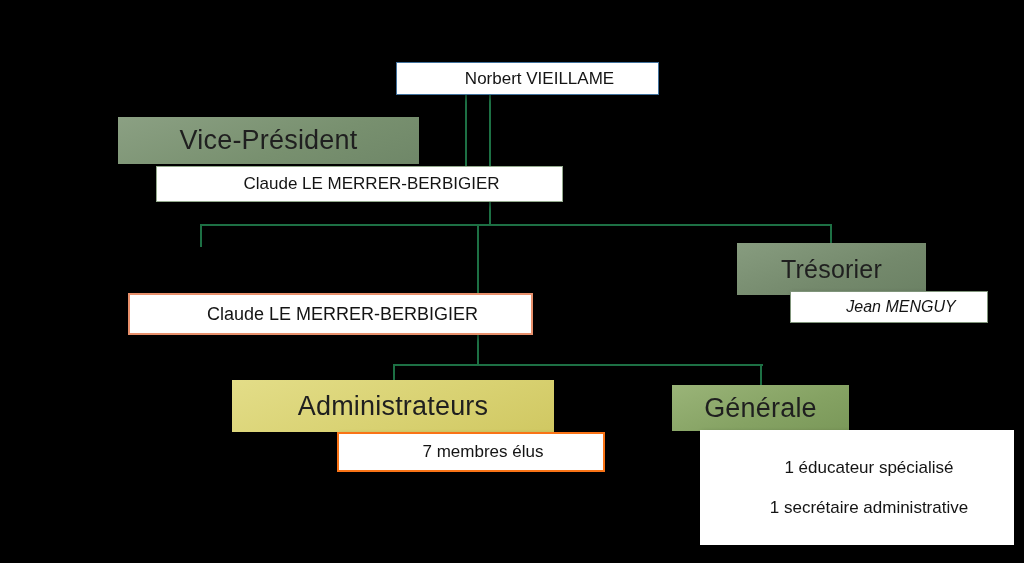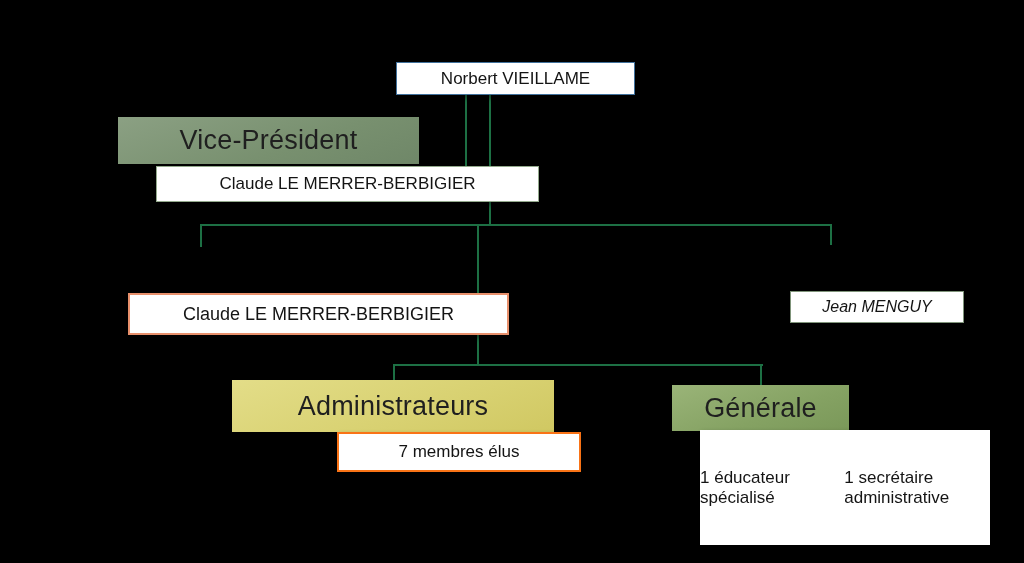--- a/index.html
+++ b/index.html
@@ -47,20 +47,21 @@
   .sub-box {
     position: absolute;
     background: #ffffff;
     display: flex;
     align-items: center;
     justify-content: center;
     color: #141414;
     font-size: 17px;
     z-index: 3;
     box-shadow: 2px 3px 5px rgba(0,0,0,0.45);
+    padding-left: 24px;
   }
 
   .president-box  { left: 355px; top: 12px;  width: 245px; height: 50px;
                     background: linear-gradient(160deg, #8aa3b8 0%, #7391a6 60%, #6a889d 100%); }
   .president-sub  { left: 396px; top: 62px;  width: 237px; height: 31px;
                     border: 1px solid #41719c; }
 
   .vp-box         { left: 118px; top: 117px; width: 301px; height: 47px;
                     background: linear-gradient(160deg, #8ba083 0%, #78906f 60%, #6f8768 100%); }
   .vp-sub         { left: 156px; top: 166px; width: 381px; height: 34px;
@@ -77,21 +78,21 @@
                     border: 1px solid #7f947a; font-size: 16px; font-style: italic; }
 
   .admin-box      { left: 232px; top: 380px; width: 322px; height: 52px;
                     background: linear-gradient(160deg, #e3dd88 0%, #d8d171 60%, #d0c862 100%); }
   .admin-sub      { left: 337px; top: 432px; width: 240px; height: 36px;
                     border: 2px solid #f97316; }
 
   .salaries-box   { left: 672px; top: 385px; width: 177px; height: 46px;
                     background: linear-gradient(160deg, #9ab478 0%, #85a263 60%, #7a9859 100%); }
   .salaries-sub   { left: 700px; top: 430px; width: 290px; height: 115px;
-                    flex-direction: row; gap: 20px; }
+                    flex-direction: column; gap: 20px; }
   .salaries-sub span { display: block; }
 </style>
 </head>
 <body>
 
 <div class="canvas">
 
   <div class="line ln-a"></div>
   <div class="line ln-b"></div>
   <div class="line ln-h1"></div>
@@ -110,20 +111,23 @@
     <span>Vice-Président</span>
   </div>
   <div class="sub-box vp-sub">
     <span>Claude LE MERRER-BERBIGIER</span>
   </div>
 
   <div class="sub-box secretaire-sub">
     <span>Claude LE MERRER-BERBIGIER</span>
   </div>
 
+  <div class="title-box tresorier-box">
+    <span>Trésorier</span>
+  </div>
   <div class="sub-box tresorier-sub">
     <span>Jean MENGUY</span>
   </div>
 
   <div class="title-box admin-box">
     <span>Administrateurs</span>
   </div>
   <div class="sub-box admin-sub">
     <span>7 membres élus</span>
   </div>

